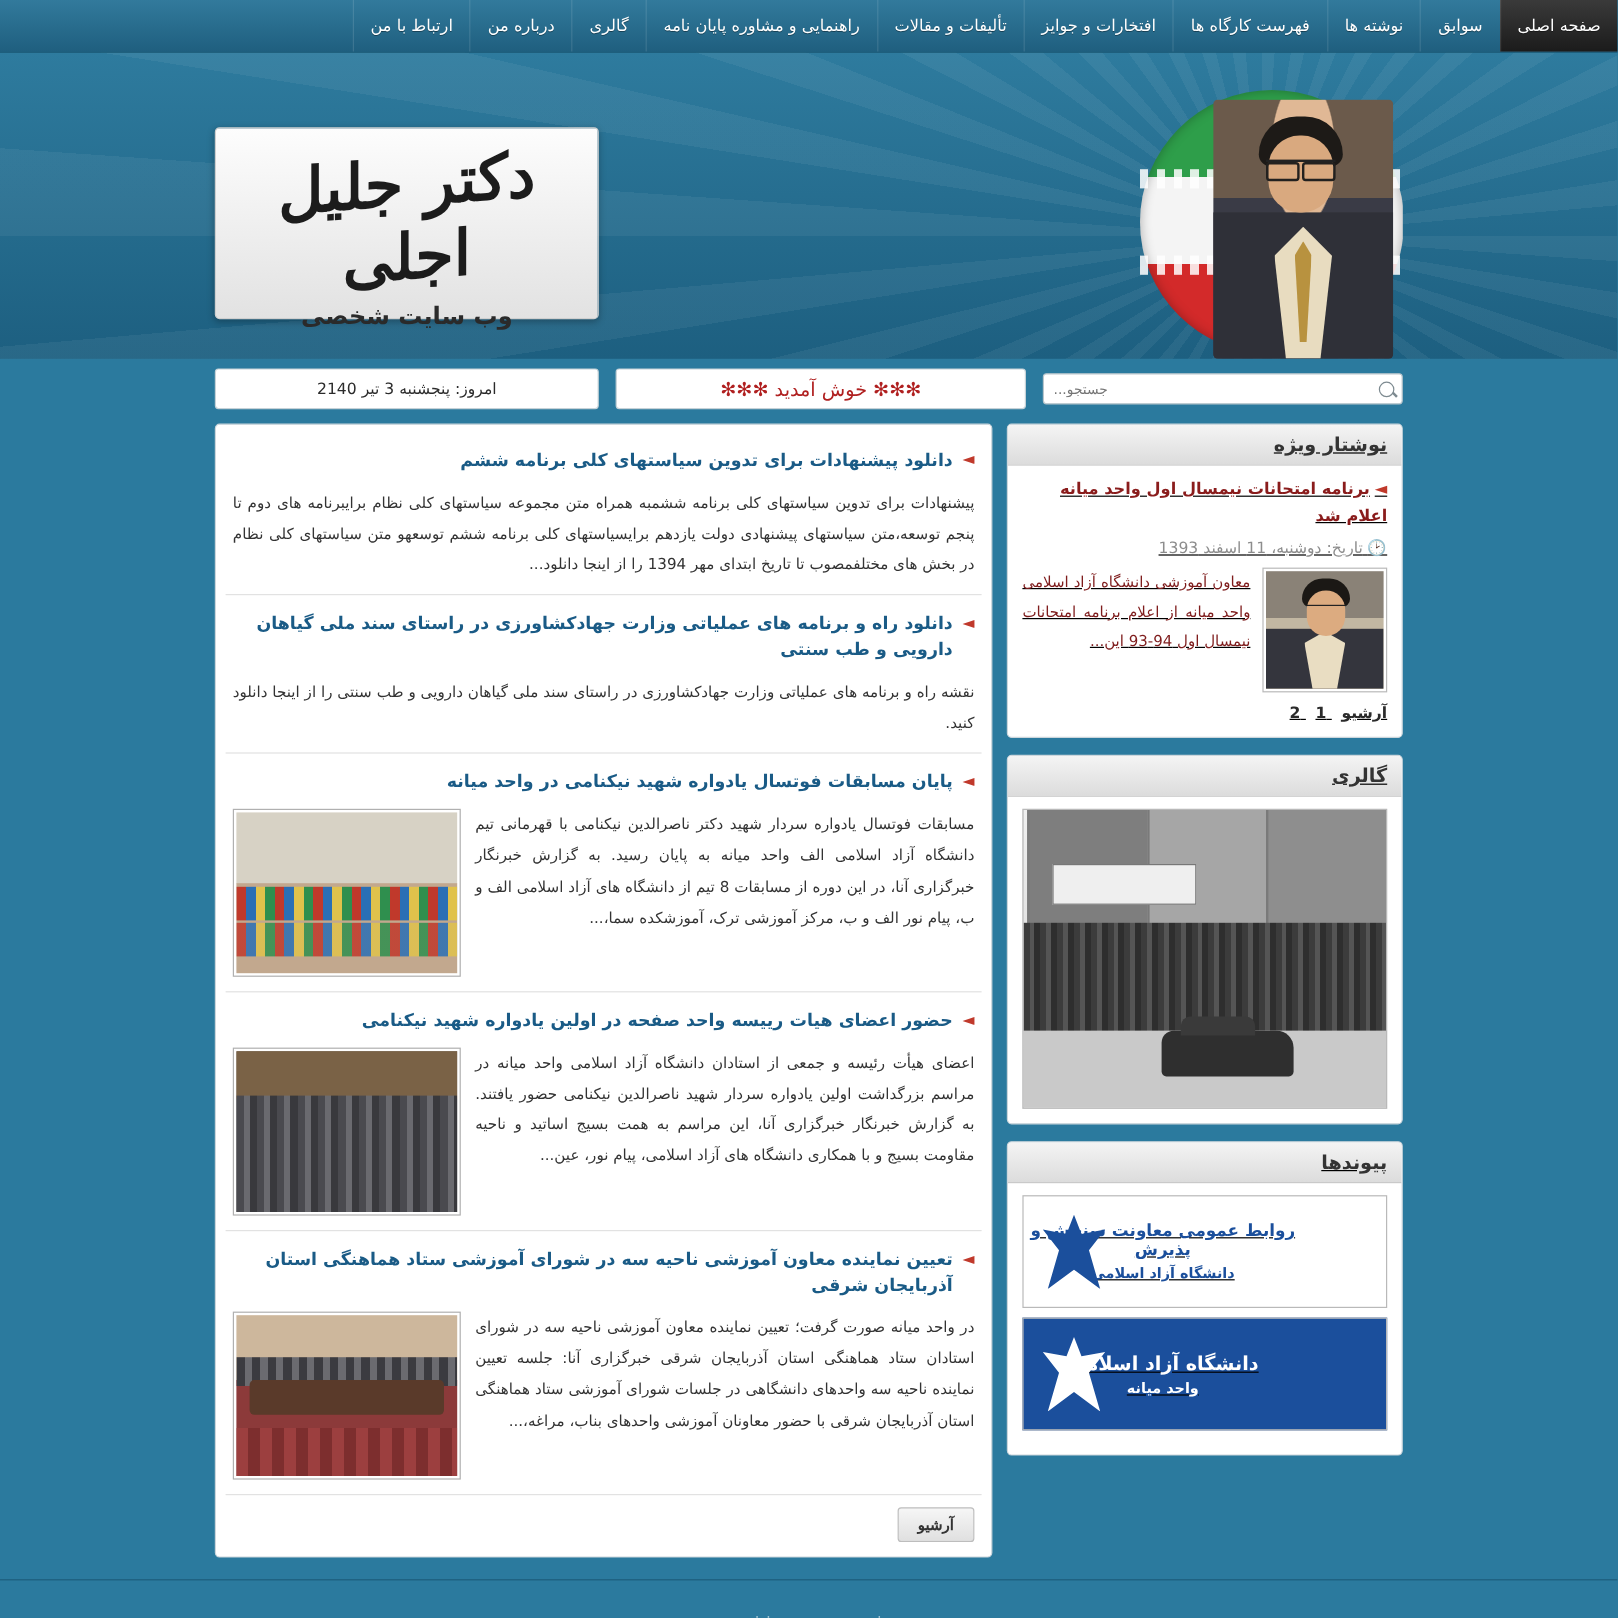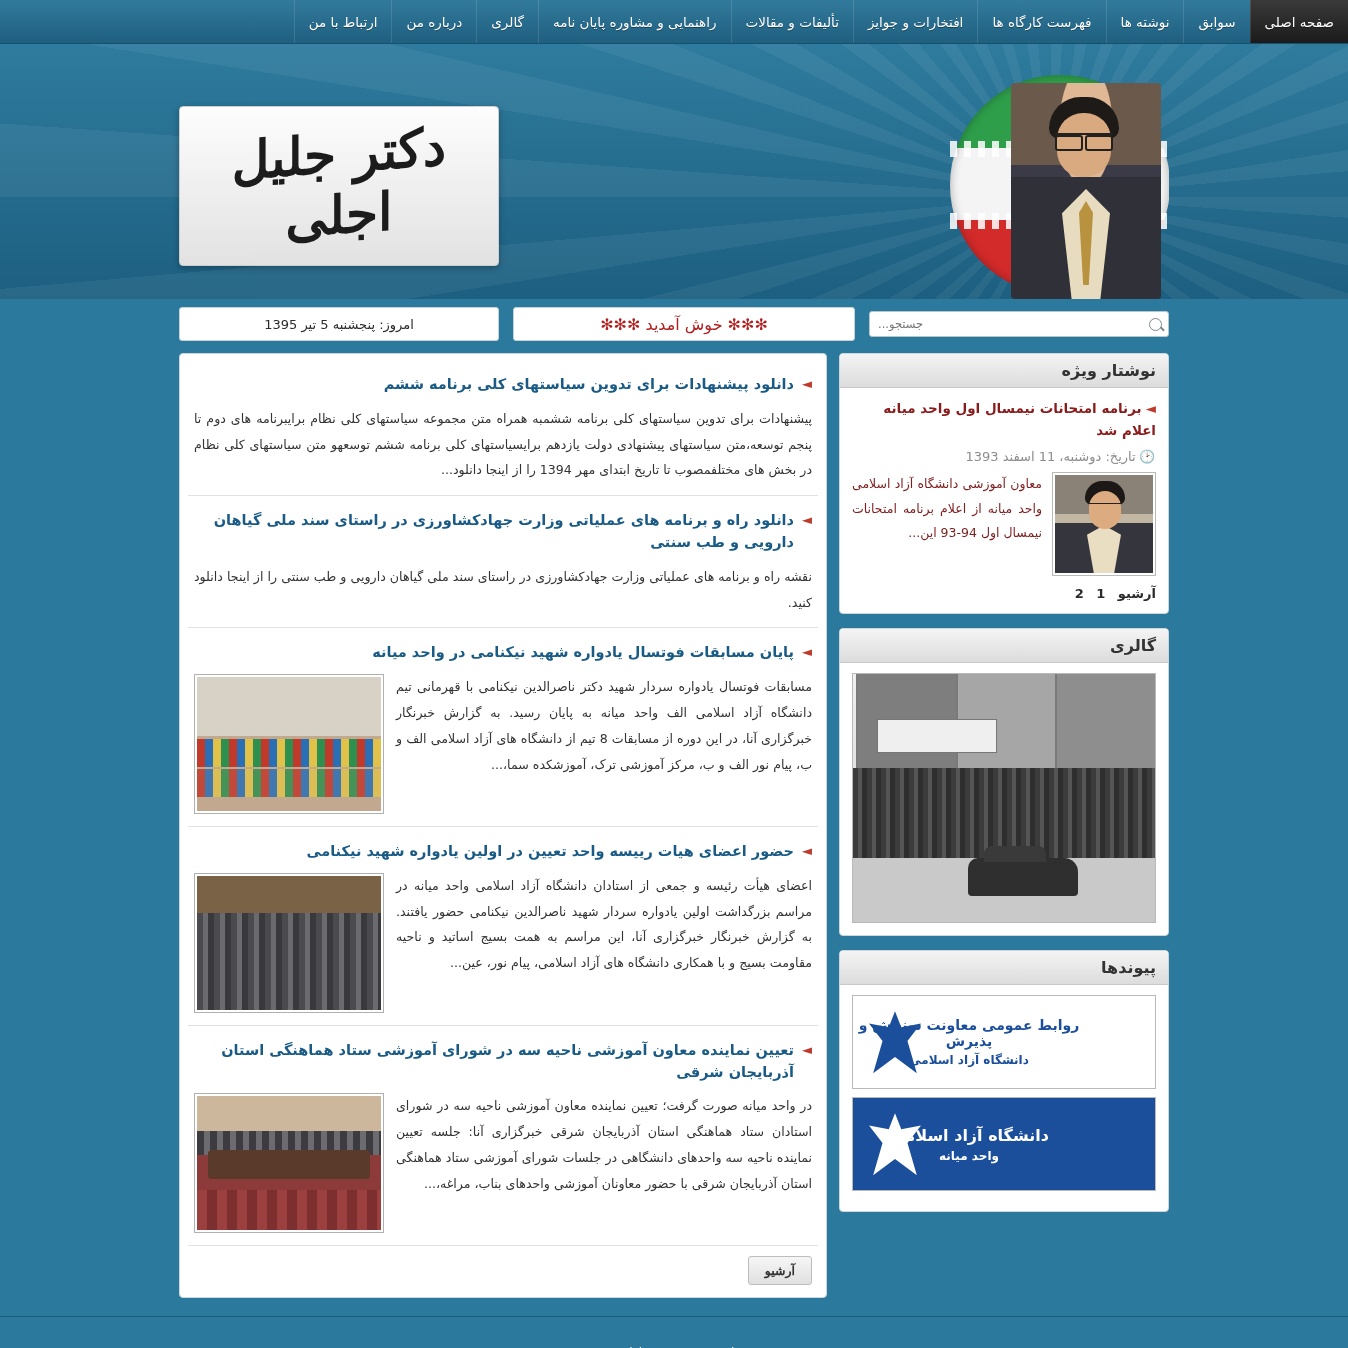--- a/index.html
+++ b/index.html
@@ -142,21 +142,21 @@
   .today {
     width:320px; height:34px;
     background:#fff; border:1px solid #c6d2d8; border-radius:3px;
     display:flex;align-items:center;justify-content:center;
     font-size:13px; color:#2b2b2b;
   }
   
   .wrap { width:990px; margin:0 auto; padding-top:12px; display:flex; gap:12px; direction:rtl;}
   .sidebar { width:330px; display:flex; flex-direction:column; gap:14px;}
   .content { flex:1; background:#fff; border:1px solid #ccd6dc; border-radius:4px; padding:6px 8px 10px;}
-  .panel { background:#fff; border:1px solid #ccd6dc; border-radius:4px; overflow:hidden;}
+  .panel { background:#fff; border:1px solid #ccd6dc; border-radius:4px; overflow:hidden;text-decoration:underline;}
   .panel-head {
     height:34px; display:flex;align-items:center;justify-content:flex-start;
     padding:0 12px;
     background:linear-gradient(#f4f4f4,#dcdcdc);
     border-bottom:1px solid #c9c9c9;
     font-weight:bold; font-size:16px; color:#333;
   }
   .panel-body { padding:10px 12px 12px; }
   .feat-title { color:#8a1c1c; font-weight:bold; font-size:13.5px; line-height:1.6; text-align:right;}
   .feat-title .bullet{color:#c0392b;margin-left:4px;}
@@ -278,31 +278,32 @@
         <div class="suit"></div>
         <div class="shirt"></div>
         <div class="tie"></div>
         <div class="hair"></div>
         <div class="face"></div>
         <div class="glasses"></div>
       </div>
     </div>
     <div class="plaque">
       <div class="nm">دکتر جلیل اجلی</div>
+      <div class="sub">وب سایت شخصی</div>
     </div>
   </div>
 </div>
 
 <div class="strip">
   <div class="searchbox">
     <span class="mag"></span>
     <input type="text" placeholder="جستجو..." style="">
   </div>
   <div class="welcome">✻✻✻ خوش آمدید ✻✻✻</div>
-  <div class="today">امروز: پنجشنبه 5 تیر 1395</div>
+  <div class="today">امروز: پنجشنبه 3 تیر 2140</div>
 </div>
 
 <div class="wrap">
 
   <div class="sidebar">
 
     <div class="panel">
       <div class="panel-head">نوشتار ویژه</div>
       <div class="panel-body">
         <div class="feat-title">
@@ -405,21 +406,21 @@
               <div class="row r1"></div>
               <div class="row r2"></div>
             </div>
         </div>
       </div>
     </div>
 
     <div class="news-item">
       <div class="news-title">
         <span class="b">◄</span>
-        <span class="t">حضور اعضای هیات رییسه واحد تعیین در اولین یادواره شهید نیکنامی</span>
+        <span class="t">حضور اعضای هیات رییسه واحد صفحه در اولین یادواره شهید نیکنامی</span>
       </div>
       <div class="news-body">
         <div class="news-text">اعضای هیأت رئیسه و جمعی از استادان دانشگاه آزاد اسلامی واحد میانه در مراسم بزرگداشت اولین یادواره سردار شهید ناصرالدین نیکنامی حضور یافتند. به گزارش خبرنگار خبرگزاری آنا، این مراسم به همت بسیج اساتید و ناحیه مقاومت بسیج و با همکاری دانشگاه های آزاد اسلامی، پیام نور، عین...</div>
         <div class="news-pic">
           <div class="pic-b">
               <div class="stage"></div>
               <div class="seats"></div>
             </div>
         </div>
       </div>

